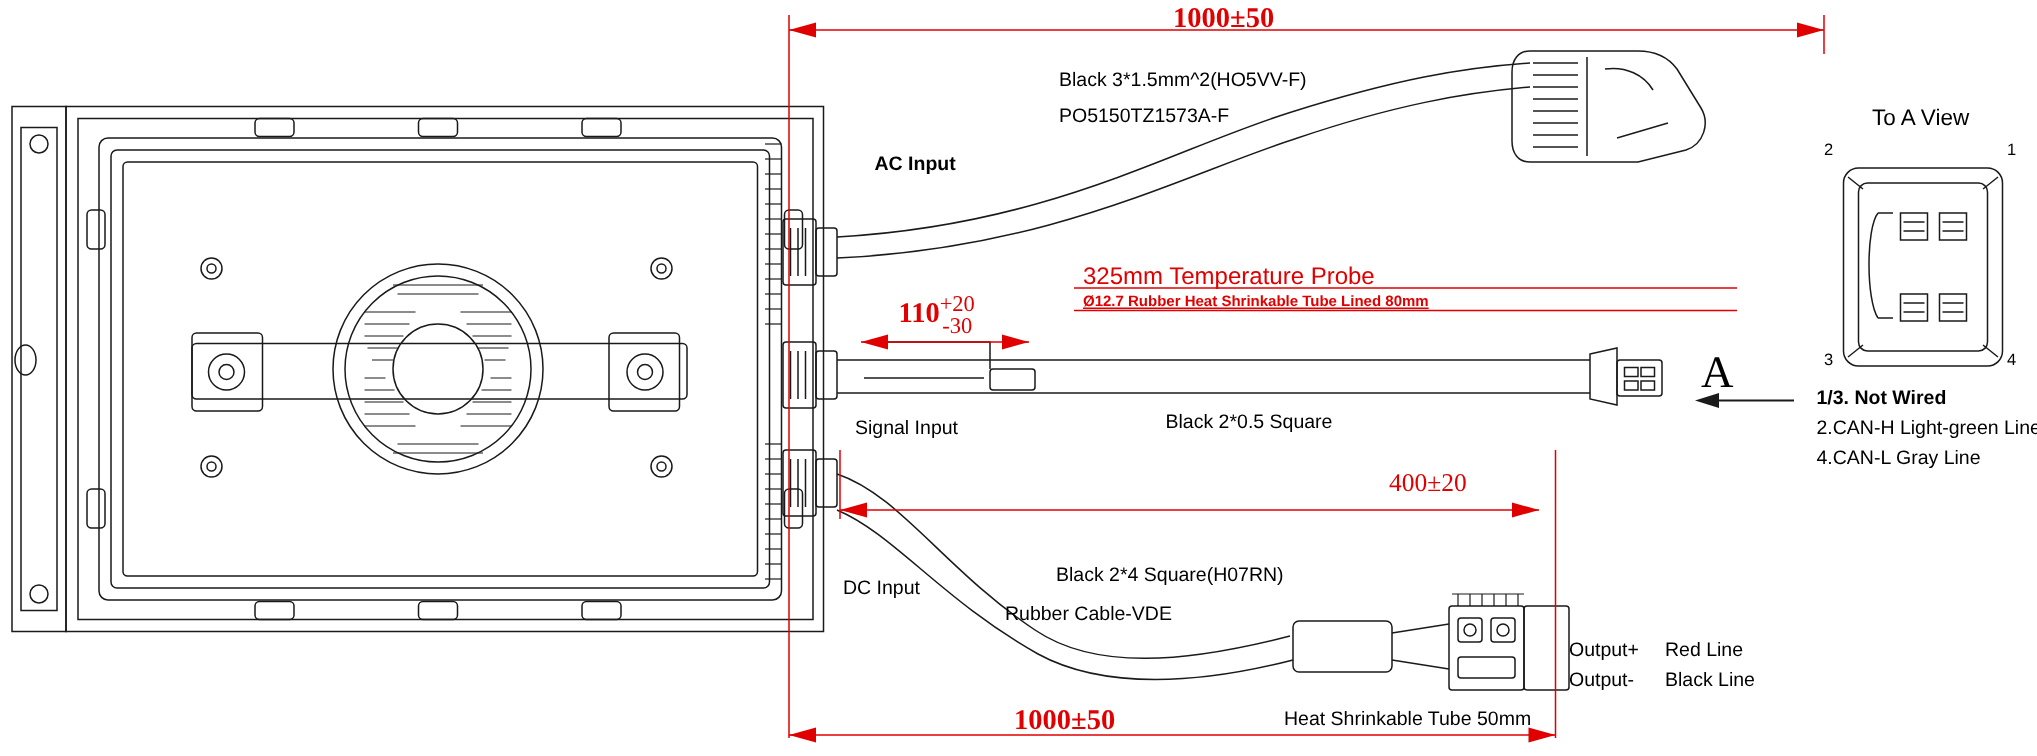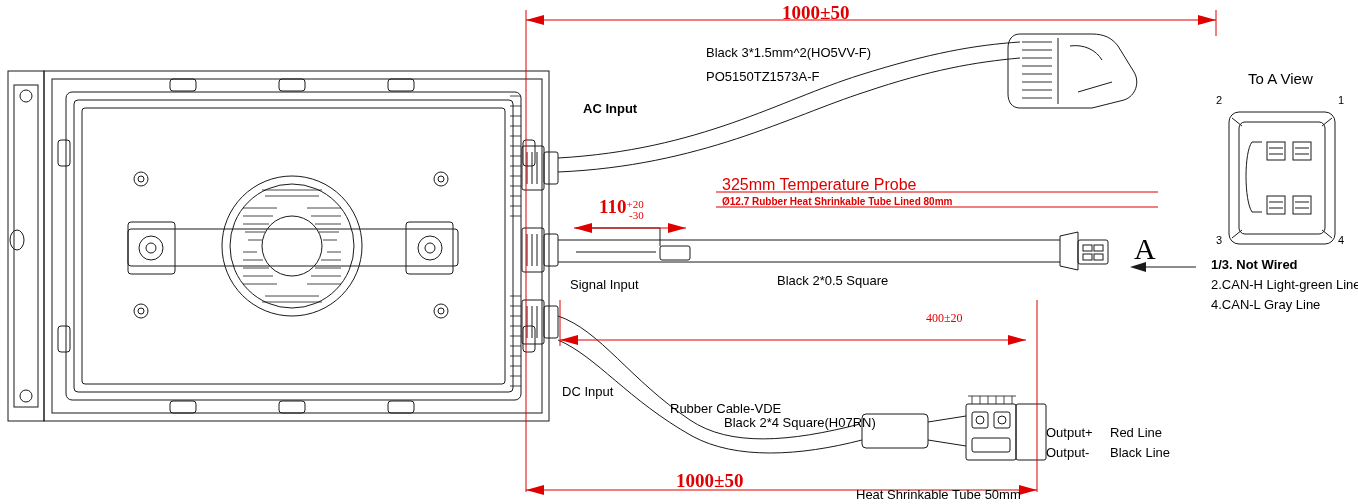--- a/index.html
+++ b/index.html
@@ -25,21 +25,21 @@
     white-space: nowrap;
     line-height: 1.15;
   }
   .dim-big {
     font-size: 19px;
     font-weight: bold;
     color: #e00000;
     font-family: "Liberation Serif", serif;
   }
   .dim-mid {
-    font-size: 12px;
+    font-size: 17px;
     color: #e00000;
     font-family: "Liberation Serif", serif;
   }
   .tiny-red {
     font-size: 16px;
     color: #e00000;
     font-family: "Liberation Sans", sans-serif;
   }
   .tiny-red-b {
     font-size: 10px;
@@ -59,23 +59,23 @@
   svg.layer {
     position: absolute;
     left: 0;
     top: 0;
     width: 1358px;
     height: 504px;
   }
   .frac {
     display: inline-block;
     vertical-align: middle;
-    font-size: 11px;
+    font-size: 15px;
     line-height: 1.0;
-    text-align: right;
+    text-align: center;
     font-family: "Liberation Serif", serif;
     color: #e00000;
   }
   .frac span { display: block; }
 </style>
 </head>
 <body>
 
 <div id="canvas">
 
@@ -304,26 +304,26 @@
 
   <div class="lbl" style="left:583px; top:102px;font-weight:bold;">AC Input</div>
   <div class="lbl" style="left:570px; top:278px;">Signal Input</div>
   <div class="lbl" style="left:562px; top:385px;">DC Input</div>
 
   <div class="lbl" style="left:706px; top:46px;">Black 3*1.5mm^2(HO5VV-F)</div>
   <div class="lbl" style="left:706px; top:70px;">PO5150TZ1573A-F</div>
 
   <div class="lbl" style="left:777px; top:274px;">Black 2*0.5 Square</div>
 
-  <div class="lbl" style="left:724px; top:376px;margin-top:40px;">Black 2*4 Square(H07RN)</div>
+  <div class="lbl" style="left:704px; top:376px;">Black 2*4 Square(H07RN)</div>
   <div class="lbl" style="left:670px; top:402px;">Rubber Cable-VDE</div>
-  <div class="lbl" style="left:856px; top:488px;">Heat Shrinkable Tube 50mm</div>
+  <div class="lbl" style="left:856px; top:472px;">Heat Shrinkable Tube 50mm</div>
 
   <div class="lbl tiny-red" style="left:722px; top:176px;">325mm Temperature Probe</div>
-  <div class="lbl tiny-red-b" style="left:722px; top:196px;">Ø12.7 Rubber Heat Shrinkable Tube Lined 80mm</div>
+  <div class="lbl tiny-red-b" style="left:722px; top:196px;text-decoration:underline;">Ø12.7 Rubber Heat Shrinkable Tube Lined 80mm</div>
 
   <div class="lbl" style="left:1046px; top:426px;">Output+</div>
   <div class="lbl" style="left:1046px; top:446px;">Output-</div>
   <div class="lbl" style="left:1110px; top:426px;">Red Line</div>
   <div class="lbl" style="left:1110px; top:446px;">Black Line</div>
 
   <div class="lbl big-a" style="left:1134px; top:232px;">A</div>
 
   <div class="lbl" style="left:1248px; top:70px; font-size:15px;">To A View</div>
 

